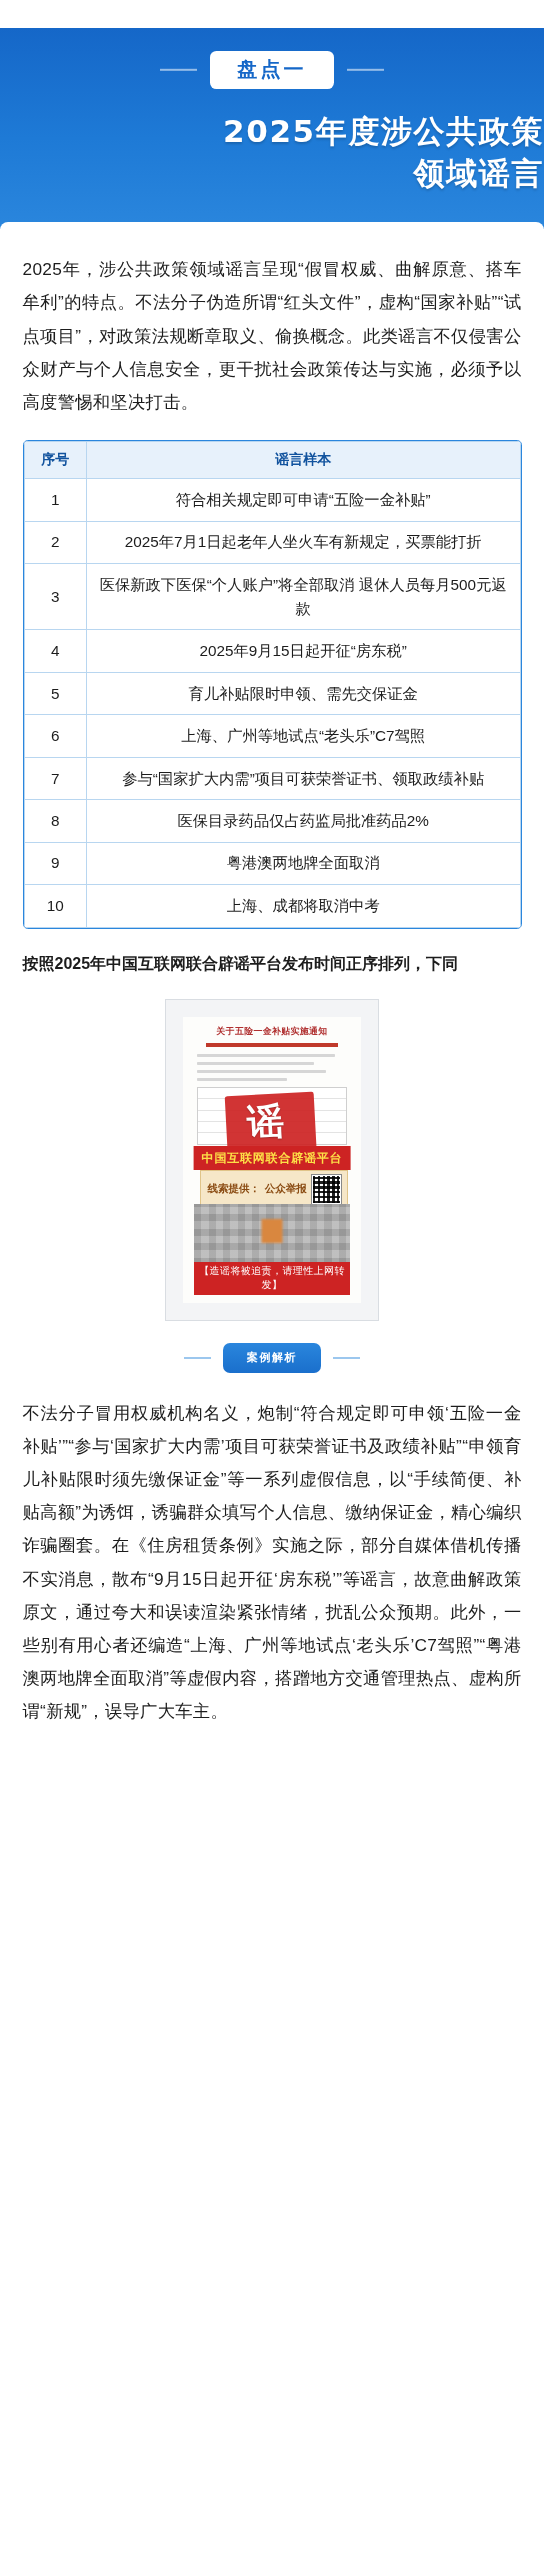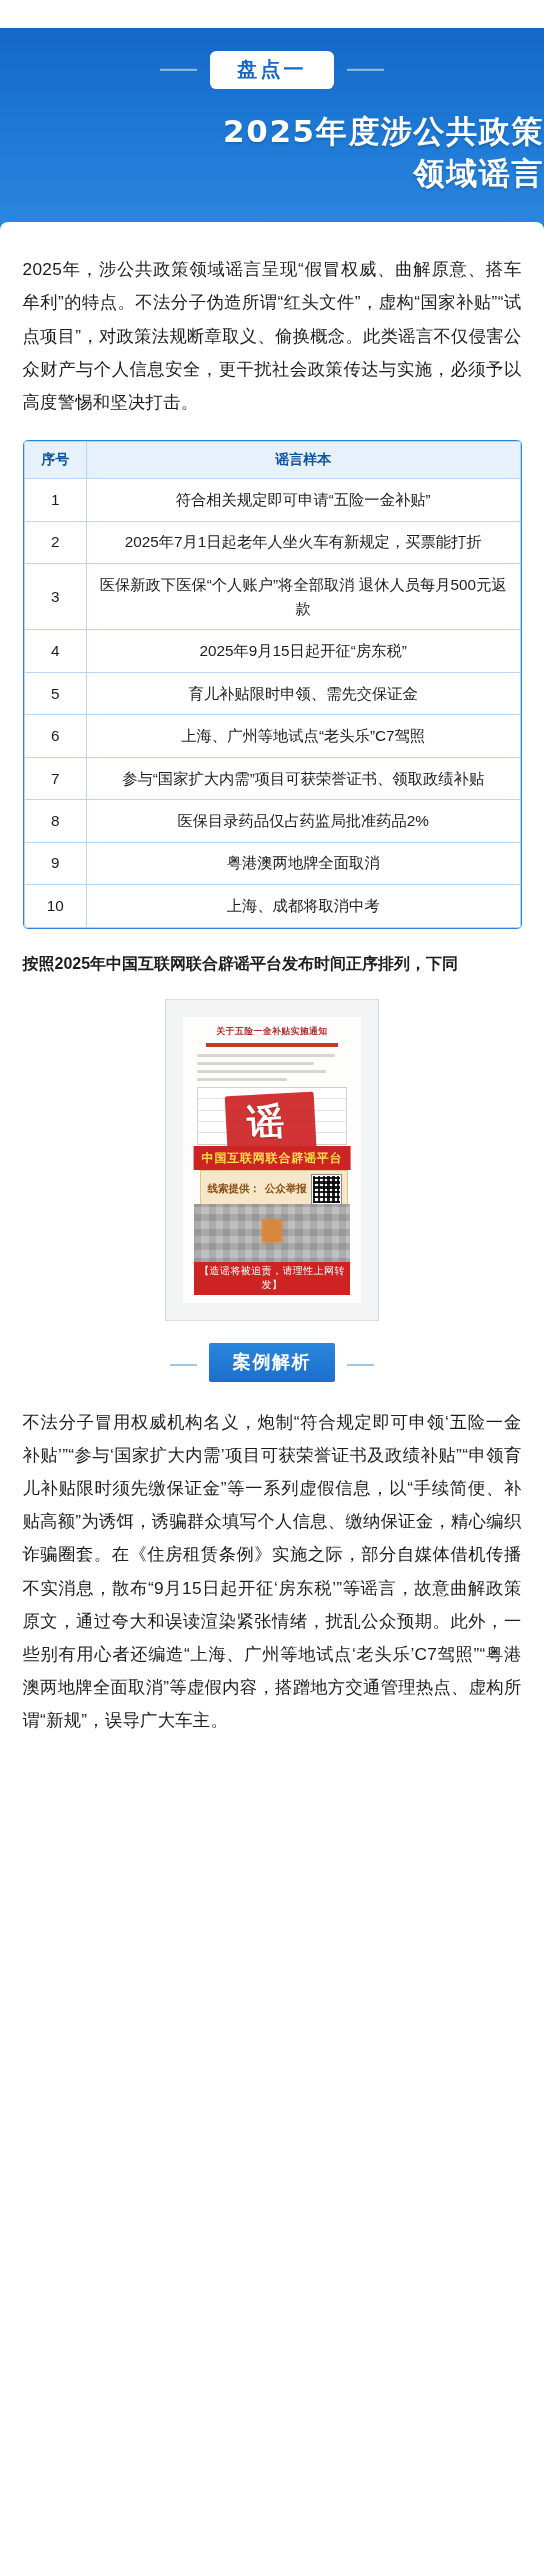--- a/index.html
+++ b/index.html
@@ -289,25 +289,25 @@
   
   .section-chip-wrap {
     text-align: center;
     margin: 21px 0 14.5px 0;
     position: relative;
   }
   .section-chip {
     display: inline-block;
     background: linear-gradient(180deg, #2a86dd 0%, #1a6fcc 100%);
     color: #ffffff;
-    font-size: 18px;
+    font-size: 11px;
     font-weight: bold;
     letter-spacing: 1.6px;
     padding: 7.2px 24px;
-    border-radius: 2px;
+    border-radius: 7px;
     position: relative;
   }
   .chip-deco {
     display: inline-block;
     width: 27px;
     height: 1.6px;
     background: #9cc7ee;
     vertical-align: middle;
     margin: 0 8px;
   }

